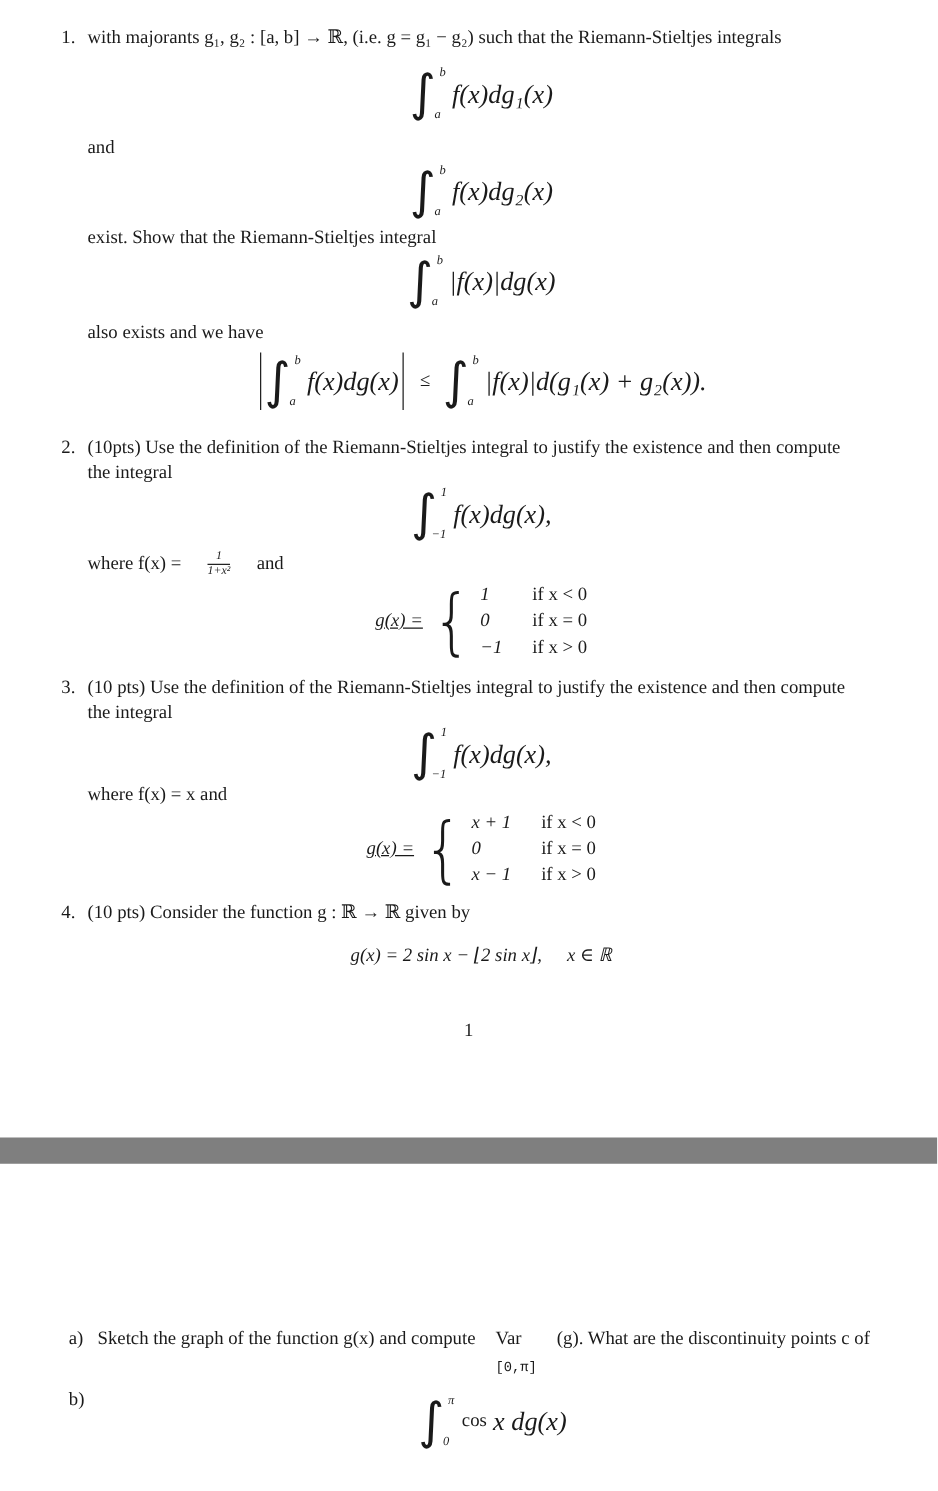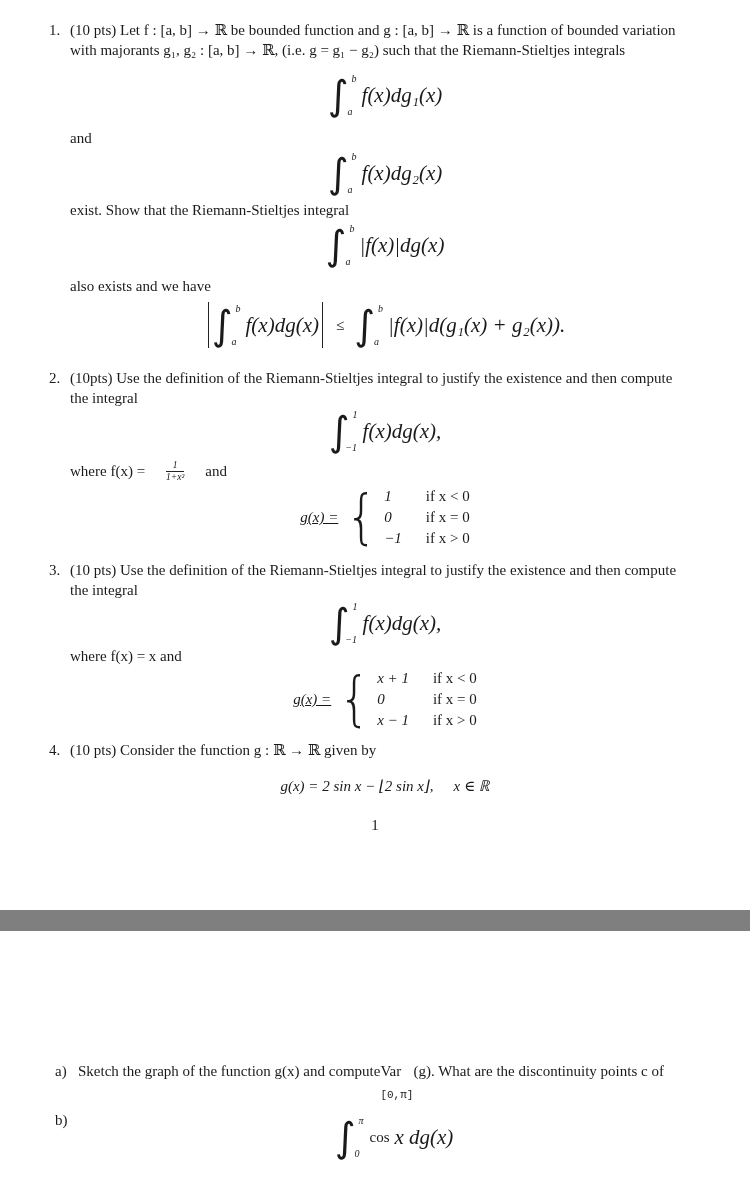--- a/index.html
+++ b/index.html
@@ -69,38 +69,37 @@
   .formula-ital { font-style:italic; }
   .formula-gap { display:inline-block; width:20px; }
 
   .page-number { position:absolute; top:815px; left:0; width:100%; text-align:center; }
 
   .divider { position:absolute; top:910px; left:0; width:750px; height:21px; background:#7f7f7f; }
 
   .part { display:flex; align-items:flex-start; }
   .part-marker { width:23px; flex:none; padding-left:55px; box-sizing:content-box; }
   .part-body { flex:1; padding-right:40px; }
-  .line-flex { display:flex; align-items:baseline; flex-wrap:wrap; gap:0; }
+  .line-flex { display:flex; align-items:baseline; flex-wrap:wrap; gap:16px; }
   .varstack { display:inline-flex; flex-direction:column; line-height:14px; }
   .var-sub { font-size:11px; line-height:10px; margin-top:12px;font-family:Liberation Mono, monospace; }
   .part-a-line2 { margin-top:8px; }
   .part-b { margin-top:10px; }
   .d8 { margin-top:4px; height:44px; }
 </style>
 </head>
 <body>
 
 <div class="page">
 
   <div class="doc-top">
 
     <div class="prob">
       <span class="prob-num">1.</span>
       <div class="prob-body">
-        <div class="textline">(10 pts) Let f : [a, b] → ℝ be bounded function and g : [a, b] → ℝ is a function of bounded variation</div>
         <div class="textline">with majorants g₁, g₂ : [a, b] → ℝ, (i.e. g = g₁ − g₂) such that the Riemann-Stieltjes integrals</div>
 
         <div class="display d1">
           <span class="mrow">
             <span class="integral">
               <span class="int-sign">∫</span>
               <span class="int-limits">
                 <span class="lim-top">b</span>
                 <span class="lim-bot">a</span>
               </span>

